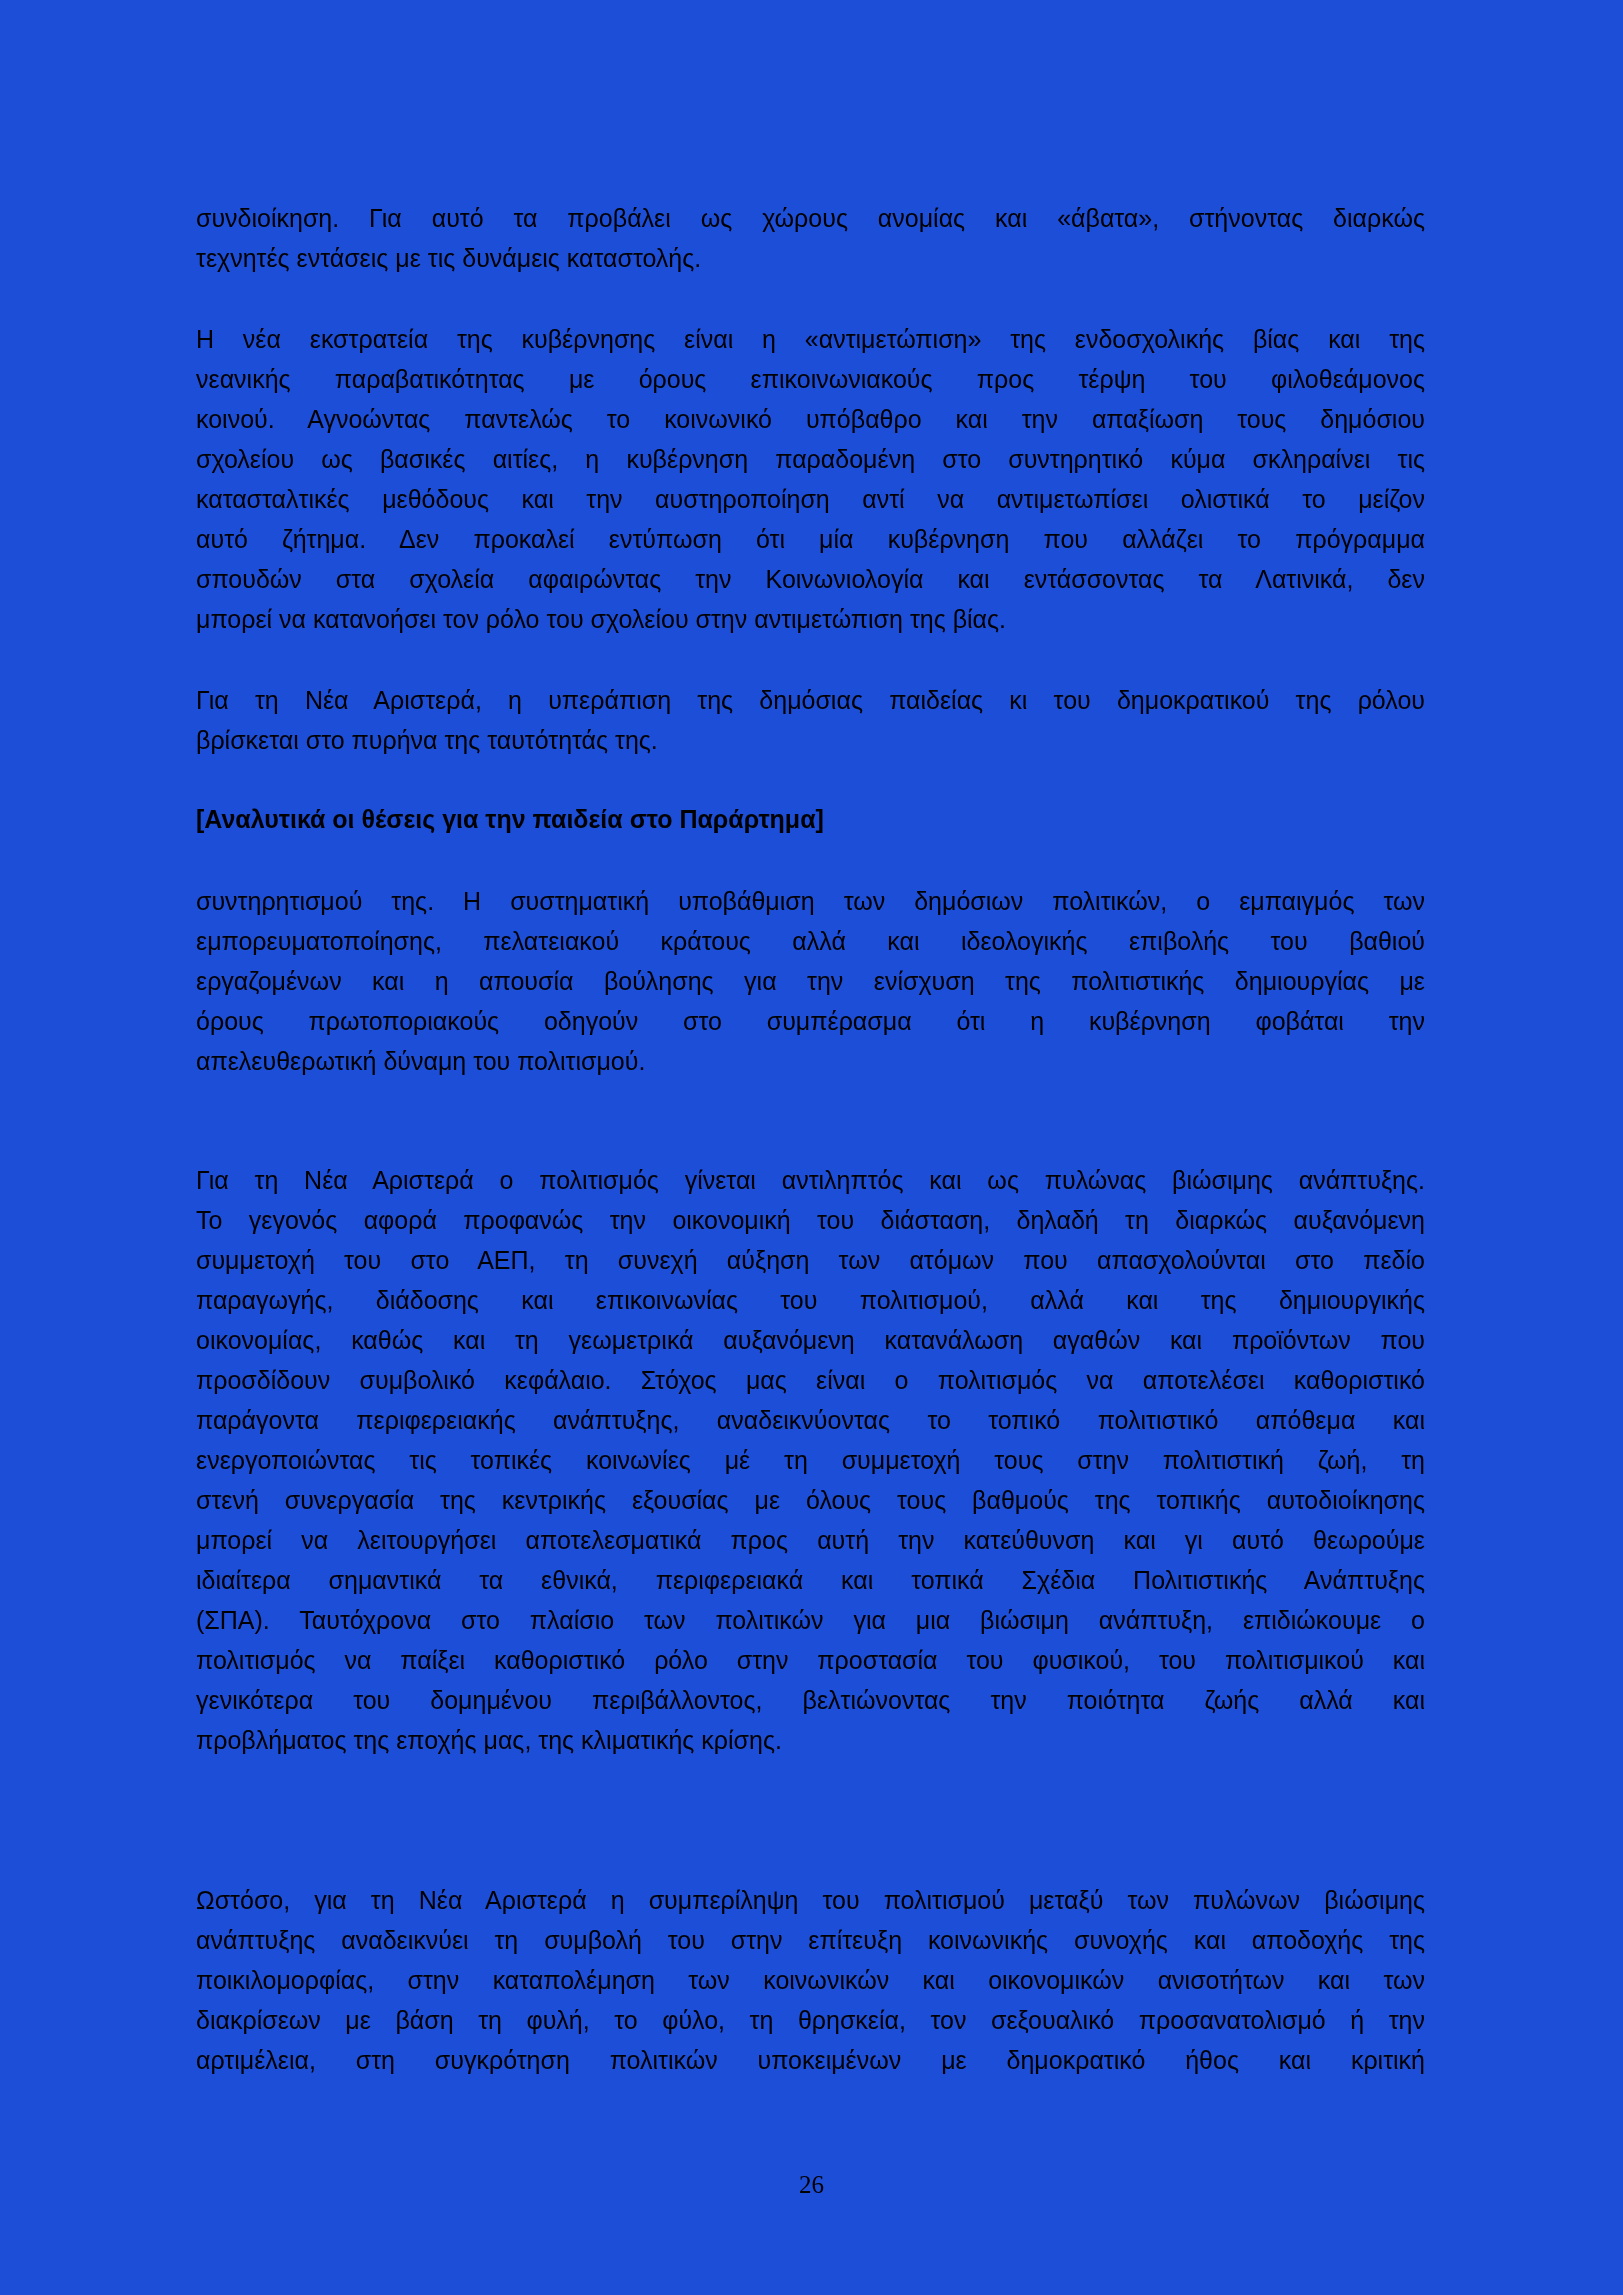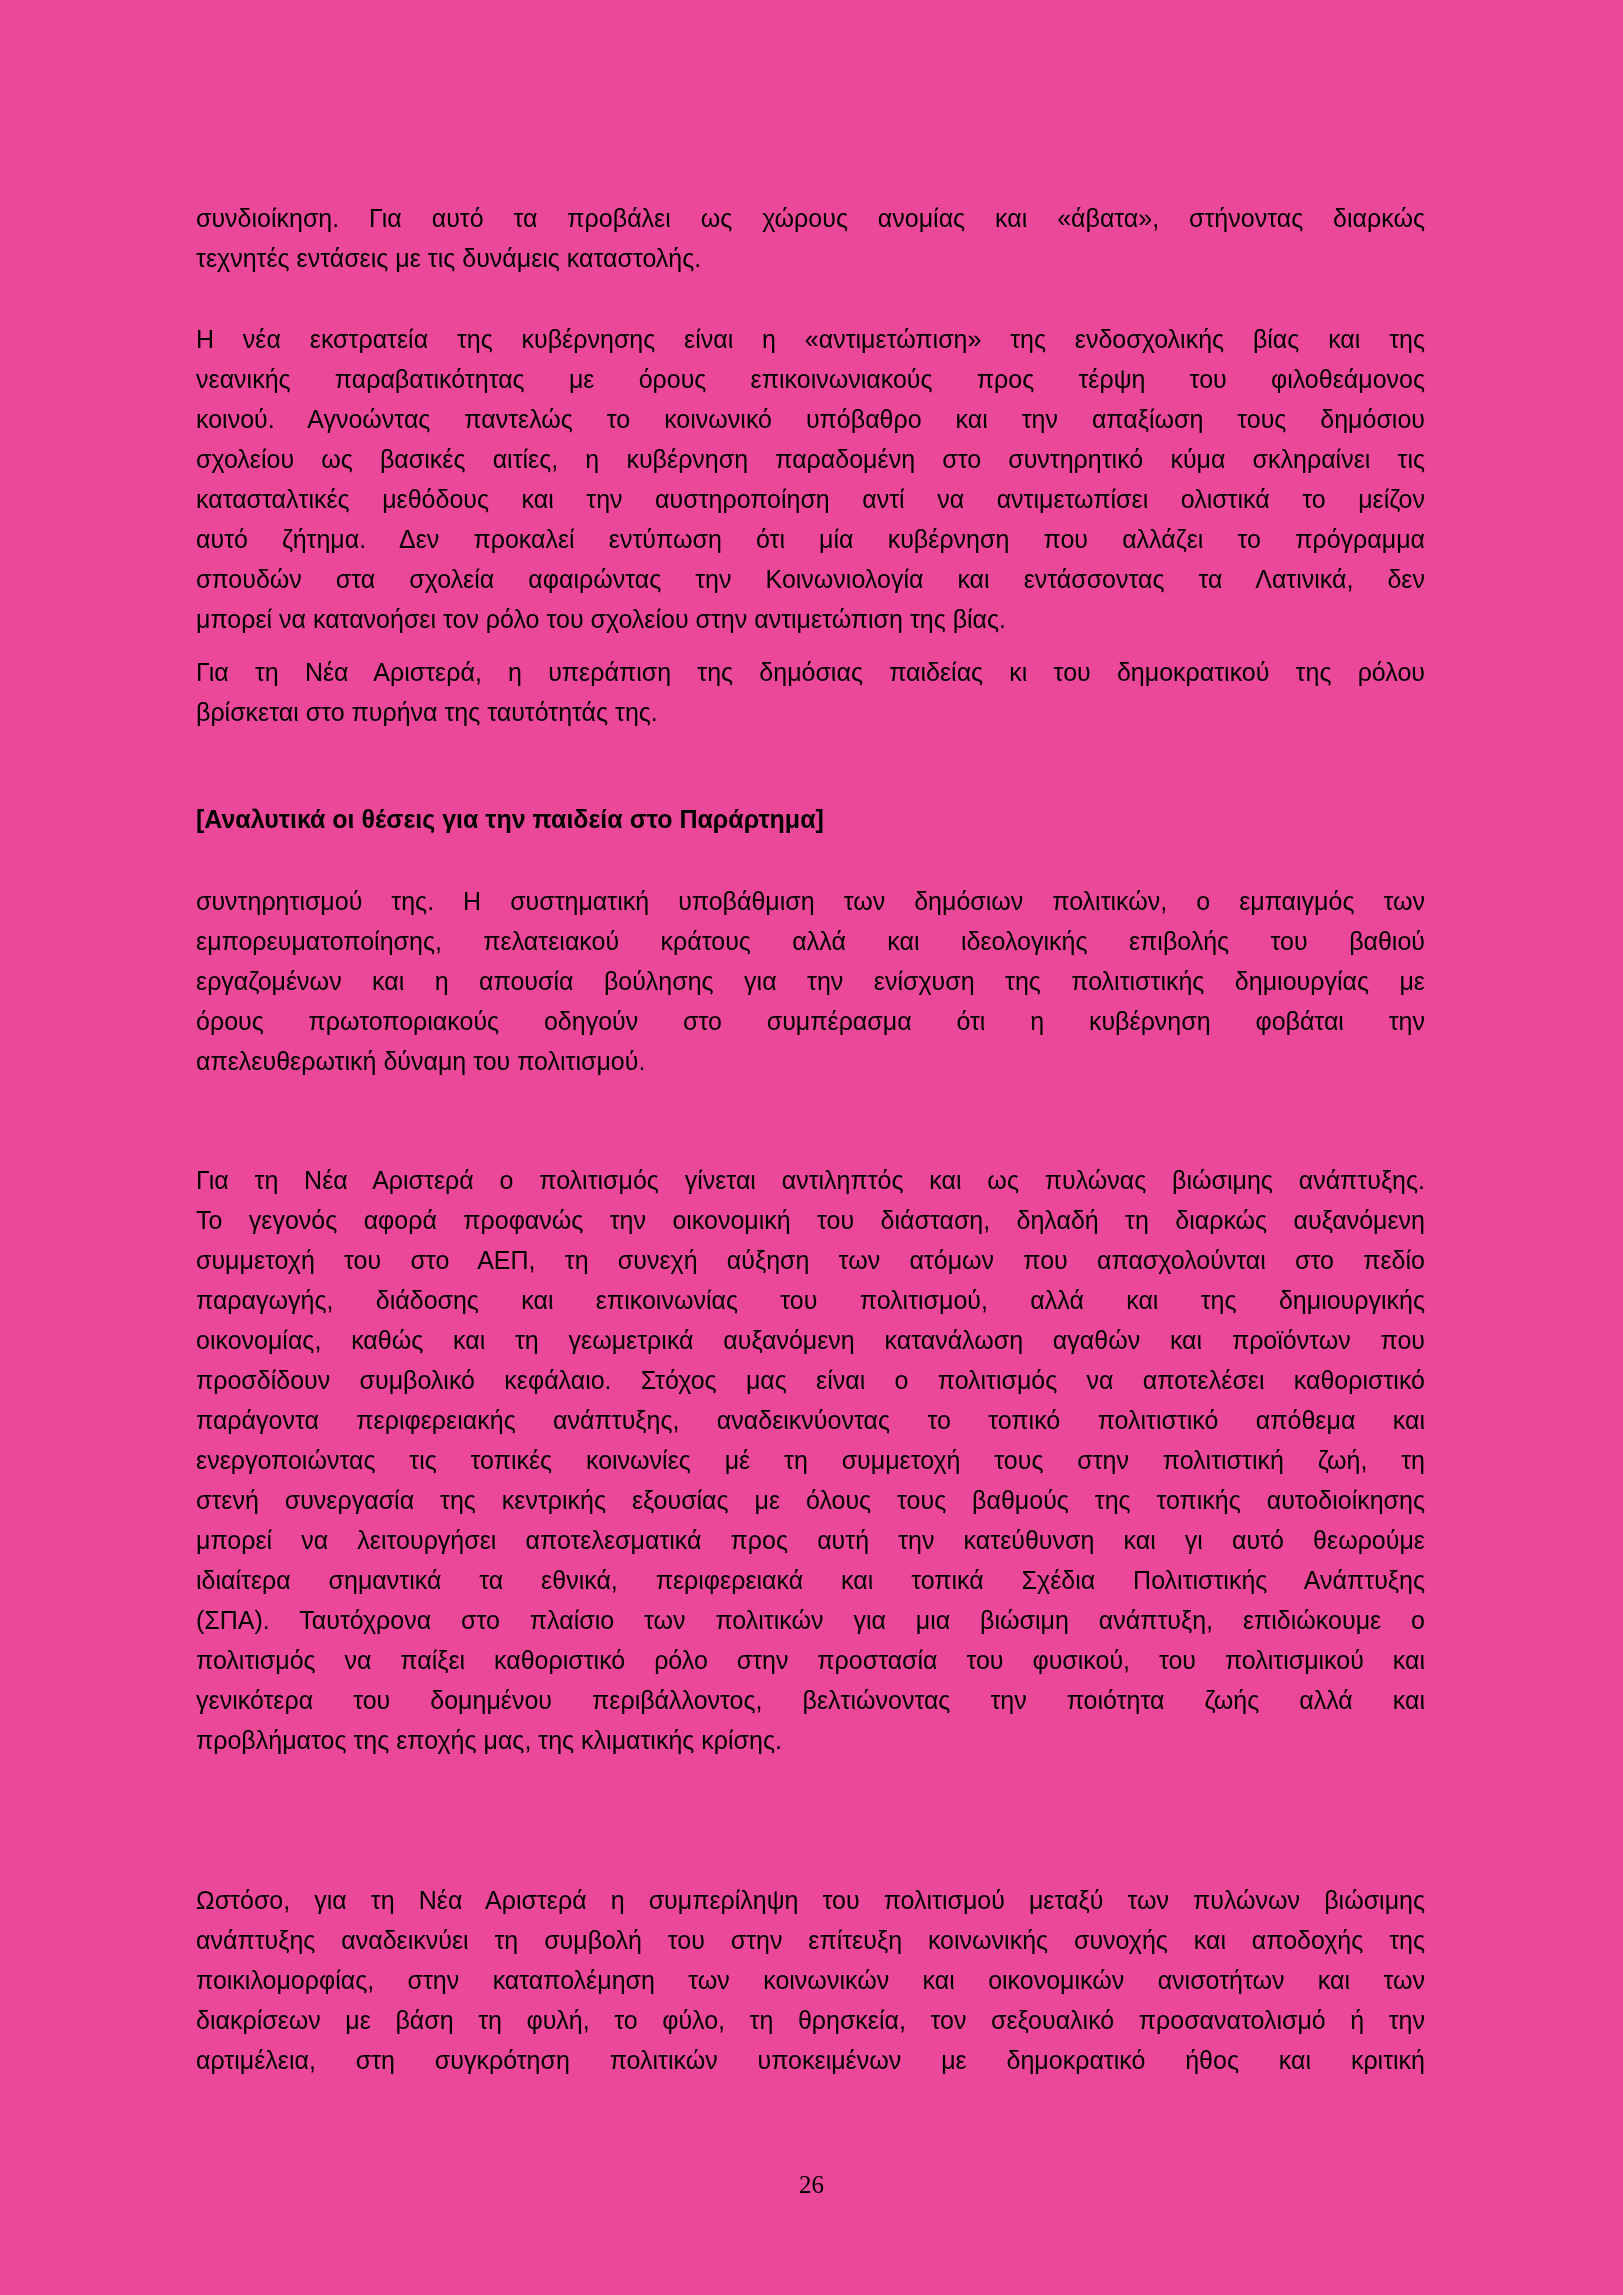--- a/index.html
+++ b/index.html
@@ -1,17 +1,17 @@
 <!DOCTYPE html>
 <html style="font-size:10.5px"><head>
 <meta charset="utf-8">
 <style>
   html, body { margin:0; padding:0; background:#ffffff; }
   body { width:1623px; height:2295px; position:relative; overflow:hidden; }
-  .page { position:absolute; left:0; top:0; width:1623px; height:2295px; background:#ec4899; }
+  .page { position:absolute; left:0; top:0; width:1623px; height:2295px; background:#1d4ed8; }
   .para { position:absolute; left:196px; width:1229px; font-family:"Liberation Sans", "DejaVu Sans", sans-serif; font-size:25px; color:#000; }
   .line { height:40px; line-height:40px; white-space:nowrap; text-align:justify; text-align-last:justify; overflow:hidden; }
   .line.last { text-align-last:left; }
   .heading { font-weight:bold; }
   .pagenum { position:absolute; left:0; width:1623px; top:2171px; text-align:center; font-family:Liberation Serif, serif; font-size:25px; color:#000; }
 </style>
 </head>
 <body>
 
 <div class="page">
@@ -25,21 +25,21 @@
     <div class="line">Η νέα εκστρατεία της κυβέρνησης είναι η «αντιμετώπιση» της ενδοσχολικής βίας και της</div>
     <div class="line">νεανικής παραβατικότητας με όρους επικοινωνιακούς προς τέρψη του φιλοθεάμονος</div>
     <div class="line">κοινού. Αγνοώντας παντελώς το κοινωνικό υπόβαθρο και την απαξίωση τους δημόσιου</div>
     <div class="line">σχολείου ως βασικές αιτίες, η κυβέρνηση παραδομένη στο συντηρητικό κύμα σκληραίνει τις</div>
     <div class="line">κατασταλτικές μεθόδους και την αυστηροποίηση αντί να αντιμετωπίσει ολιστικά το μείζον</div>
     <div class="line">αυτό ζήτημα.  Δεν προκαλεί εντύπωση ότι μία κυβέρνηση που αλλάζει το πρόγραμμα</div>
     <div class="line">σπουδών στα σχολεία αφαιρώντας την Κοινωνιολογία και εντάσσοντας τα Λατινικά, δεν</div>
     <div class="line last">μπορεί να κατανοήσει τον ρόλο του σχολείου στην αντιμετώπιση της βίας.</div>
   </div>
 
-  <div class="para" style="top:652px;">
+  <div class="para" style="top:680px;">
     <div class="line">Για τη Νέα Αριστερά, η υπεράπιση της δημόσιας παιδείας κι του δημοκρατικού της ρόλου</div>
     <div class="line last">βρίσκεται στο πυρήνα της ταυτότητάς της.</div>
   </div>
 
   <div class="para heading" style="top:799px;">
     <div class="line last">[Αναλυτικά οι θέσεις για την παιδεία στο Παράρτημα]</div>
   </div>
 
   <div class="para" style="top:881px;">
     <div class="line">συντηρητισμού της. Η συστηματική υποβάθμιση των δημόσιων πολιτικών, ο εμπαιγμός των</div>

